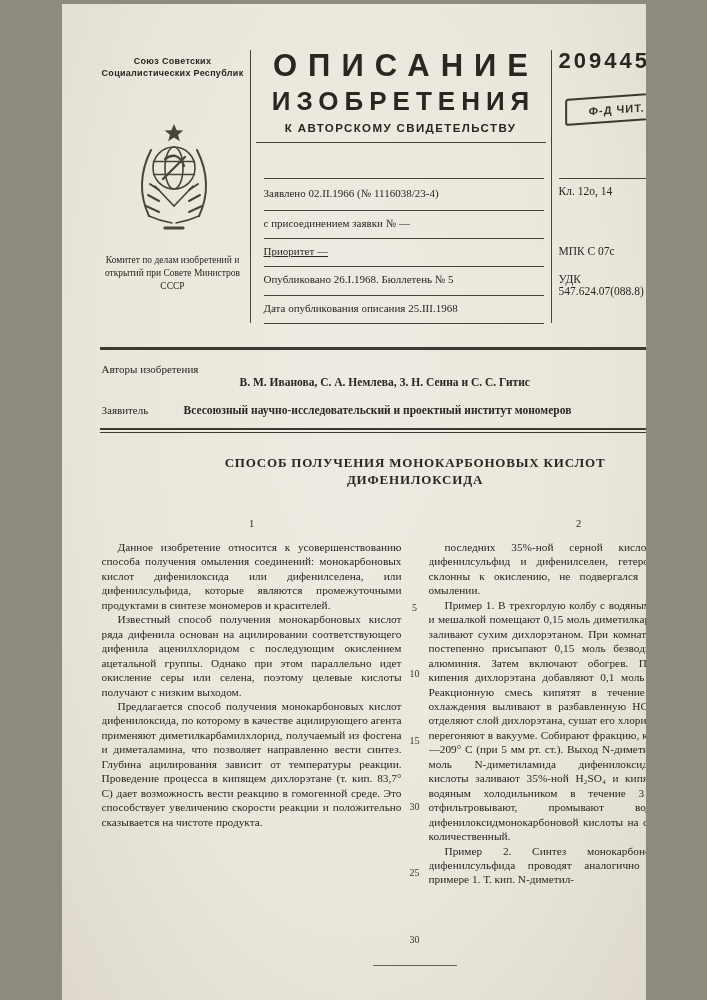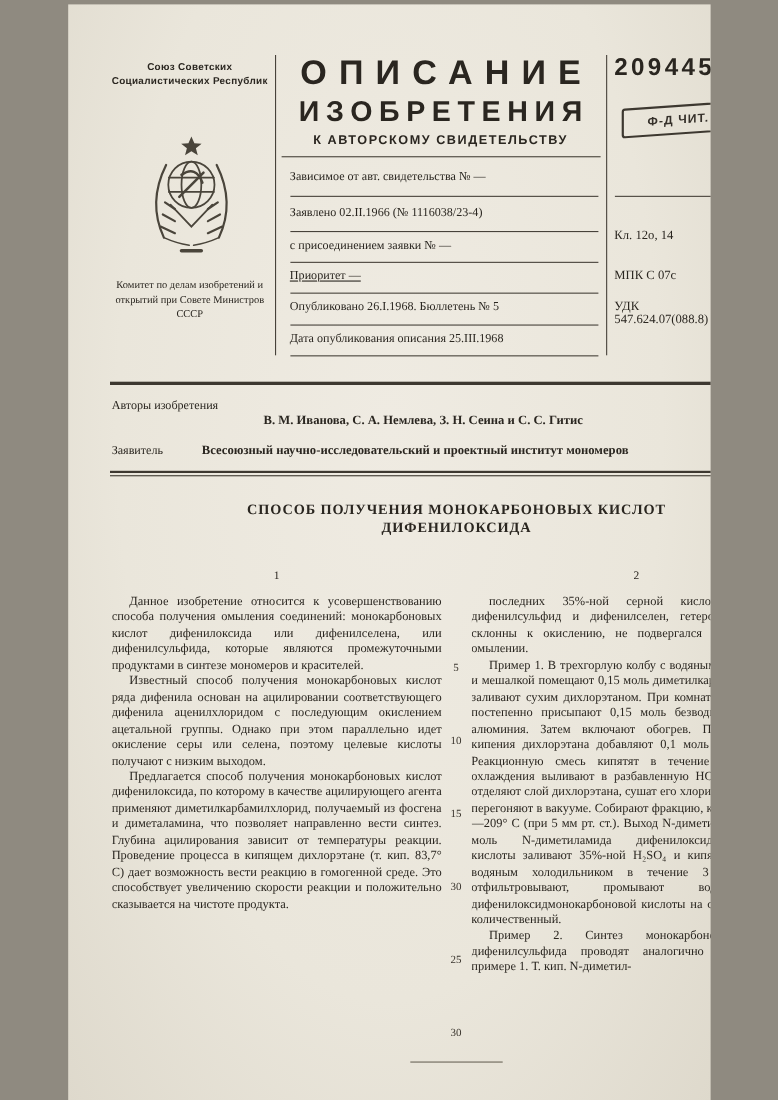--- a/index.html
+++ b/index.html
@@ -94,21 +94,20 @@
   <div class="abs committee">Комитет по делам изобретений и открытий при Совете Министров СССР</div>
 
   <div class="vline" style="left:188px; top:46px; height:273px;"></div>
   <div class="vline" style="left:489px; top:46px; height:273px;"></div>
 
   <div class="abs doc-title-1">ОПИСАНИЕ</div>
   <div class="abs doc-title-2">ИЗОБРЕТЕНИЯ</div>
   <div class="abs doc-subtitle">К АВТОРСКОМУ СВИДЕТЕЛЬСТВУ</div>
   <div class="rule" style="left:194px; top:138px; width:290px;"></div>
 
-  <div class="field-row" style="top:151px;">Зависимое от авт. свидетельства №  —</div>
   <div class="rule" style="left:202px; top:174px; width:280px;"></div>
 
   <div class="field-row" style="top:183px;">Заявлено 02.II.1966 (№ 1116038/23-4)</div>
   <div class="rule" style="left:202px; top:206px; width:280px;"></div>
 
   <div class="field-row" style="top:213px;">с присоединением заявки №  —</div>
   <div class="rule" style="left:202px; top:234px; width:280px;"></div>
 
   <div class="field-row" style="top:241px;text-decoration:underline;">Приоритет  —</div>
   <div class="rule" style="left:202px; top:262px; width:280px;"></div>
@@ -117,21 +116,21 @@
   <div class="rule" style="left:202px; top:291px; width:280px;"></div>
 
   <div class="field-row" style="top:298px;">Дата опубликования описания 25.III.1968</div>
   <div class="rule" style="left:202px; top:319px; width:280px;"></div>
 
   <div class="abs number">209445</div>
   <div class="abs stamp">
     <span>Ф-Д ЧИТ. ЗАЛА</span>
   </div>
   <div class="rule" style="left:497px; top:174px; width:166px;"></div>
-  <div class="right-label" style="top:204px;">Кл. 12o, 14</div>
+  <div class="right-label" style="top:181px;">Кл. 12o, 14</div>
   <div class="right-label" style="top:241px;">МПК С 07с</div>
   <div class="right-label" style="top:269px;">УДК 547.624.07(088.8)</div>
 
   <div class="thick-rule" style="top:343px;"></div>
 
   <div class="credits-label" style="top:359px;">Авторы изобретения</div>
   <div class="credits-value" style="left:178px; top:372px;">В. М. Иванова, С. А. Немлева, З. Н. Сеина и С. С. Гитис</div>
   <div class="credits-label" style="top:400px;">Заявитель</div>
   <div class="credits-value" style="left:122px; top:400px;">Всесоюзный научно-исследовательский и проектный институт мономеров</div>
 

